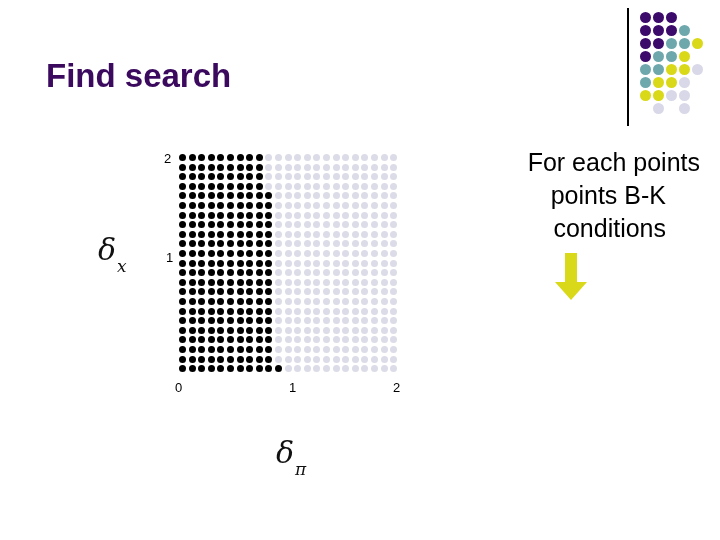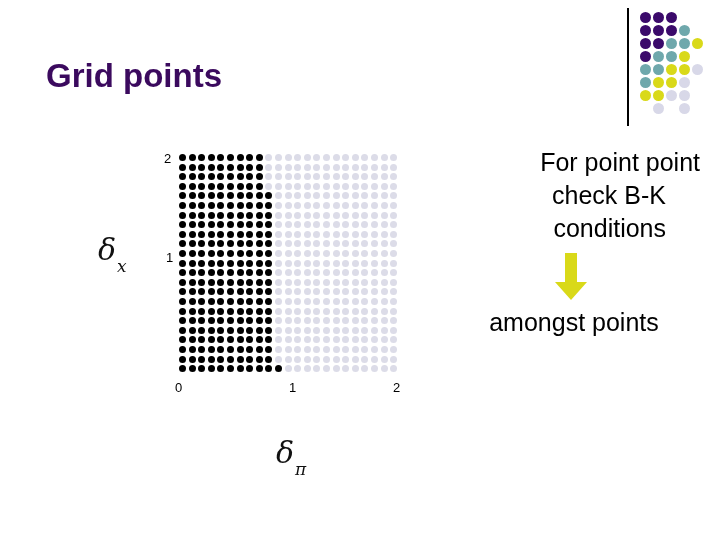--- a/index.html
+++ b/index.html
@@ -178,21 +178,21 @@
       <div class="deco-dot" style="left: 59px; top: 77px; width: 11px; height: 11px; background: rgb(216, 216, 232);"></div>
       <div class="deco-dot" style="left: 20px; top: 90px; width: 11px; height: 11px; background: rgb(217, 217, 25);"></div>
       <div class="deco-dot" style="left: 33px; top: 90px; width: 11px; height: 11px; background: rgb(217, 217, 25);"></div>
       <div class="deco-dot" style="left: 46px; top: 90px; width: 11px; height: 11px; background: rgb(216, 216, 232);"></div>
       <div class="deco-dot" style="left: 59px; top: 90px; width: 11px; height: 11px; background: rgb(216, 216, 232);"></div>
       <div class="deco-dot" style="left: 33px; top: 103px; width: 11px; height: 11px; background: rgb(216, 216, 232);"></div>
       <div class="deco-dot" style="left: 59px; top: 103px; width: 11px; height: 11px; background: rgb(216, 216, 232);"></div>
     </div>
 </div>
 
-<div id="page-title">Grid points</div>
+<div id="page-title">Find search</div>
 
 <div id="plot-area">
 
   <div id="dot-grid">
       <div class="grid-dot" style="left: 0px; top: 0px; width: 7px; height: 7px; background: rgb(0, 0, 0);"></div>
       <div class="grid-dot" style="left: 9.6px; top: 0px; width: 7px; height: 7px; background: rgb(0, 0, 0);"></div>
       <div class="grid-dot" style="left: 19.2px; top: 0px; width: 7px; height: 7px; background: rgb(0, 0, 0);"></div>
       <div class="grid-dot" style="left: 28.8px; top: 0px; width: 7px; height: 7px; background: rgb(0, 0, 0);"></div>
       <div class="grid-dot" style="left: 38.4px; top: 0px; width: 7px; height: 7px; background: rgb(0, 0, 0);"></div>
       <div class="grid-dot" style="left: 48px; top: 0px; width: 7px; height: 7px; background: rgb(0, 0, 0);"></div>
@@ -727,26 +727,25 @@
   <div class="axis-tick" id="xtick-0">0</div>
   <div class="axis-tick" id="xtick-1">1</div>
   <div class="axis-tick" id="xtick-2">2</div>
 
   <div class="axis-symbol" id="ylabel-symbol"><span>δ</span><span class="sub">x</span></div>
 
   <div class="axis-symbol" id="xlabel-symbol"><span>δ</span><span class="sub">π</span></div>
 </div>
 
 <div class="note-block" id="note-top">
-  <span class="ln1">For point point</span>
-  <span class="ln2">check B-K</span>
+  <span class="ln1">For each points</span>
+  <span class="ln2">points B-K</span>
   <span class="ln3">conditions</span>
 </div>
 
 <div id="flow-arrow">
   <svg width="36" height="48" viewBox="0 0 36 48" xmlns="http://www.w3.org/2000/svg">
     <polygon id="arrow-shape" points="12,0 24,0 24,29 34,29 18,47 2,29 12,29" fill="#d9d919"></polygon>
   </svg>
 </div>
 
 <div class="note-block" id="note-bottom">
-  <span>amongst points</span>
 </div>
 
 </body></html>

